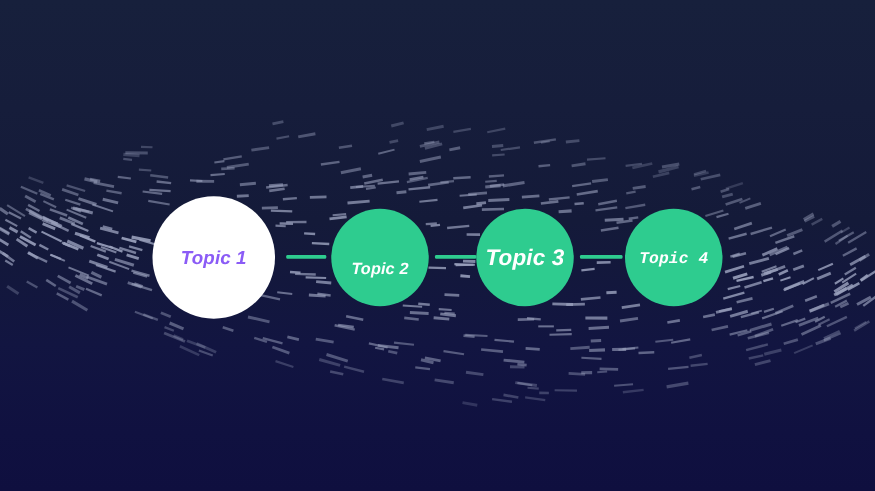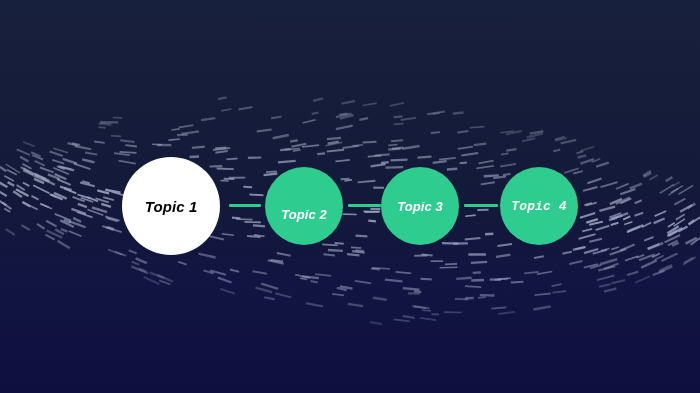--- a/index.html
+++ b/index.html
@@ -494,26 +494,26 @@
       <line x1="560.6" y1="143.4" x2="576.2" y2="139.9" stroke="#9aa1bd" stroke-width="2.22" stroke-linecap="butt" opacity="0.39"></line>
       <line x1="60.0" y1="186.6" x2="71.6" y2="190.2" stroke="#9aa1bd" stroke-width="2.36" stroke-linecap="butt" opacity="0.84"></line>
       <line x1="203.4" y1="270.3" x2="213.6" y2="273.5" stroke="#9aa1bd" stroke-width="1.89" stroke-linecap="butt" opacity="0.47"></line>
     </svg>
 
   <div id="nodes">
       <div class="connector" style="left: 229px; top: 204px; width: 32px; background: rgb(46, 204, 143);"></div>
       <div class="connector" style="left: 348px; top: 204px; width: 33px; background: rgb(46, 204, 143);"></div>
       <div class="connector" style="left: 464px; top: 204px; width: 34px; background: rgb(46, 204, 143);"></div>
       <div class="node" style="left: 122px; top: 157px; width: 98px; height: 98px; background: rgb(255, 255, 255);">
-        <span class="node-label" style="color: #000000; font-size: 15px;">Topic 1</span>
+        <span class="node-label" style="color: #8b5cf6; font-size: 15px;">Topic 1</span>
       </div>
       <div class="node" style="left: 265px; top: 167px; width: 78px; height: 78px; background: rgb(46, 204, 143);">
         <span class="node-label" style="color: rgb(255, 255, 255); font-size: 13px; margin-top: 16px;">Topic 2</span>
       </div>
       <div class="node" style="left: 381px; top: 167px; width: 78px; height: 78px; background: rgb(46, 204, 143);">
-        <span class="node-label" style="color: rgb(255, 255, 255); font-size: 13px;">Topic 3</span>
+        <span class="node-label" style="color: rgb(255, 255, 255); font-size: 18px;">Topic 3</span>
       </div>
       <div class="node" style="left: 500px; top: 167px; width: 78px; height: 78px; background: rgb(46, 204, 143); font-family: Liberation Mono, monospace;">
         <span class="node-label" style="color: rgb(255, 255, 255); font-size: 13px;">Topic 4</span>
       </div>
     </div>
 
 </div>
 
 </body></html>

